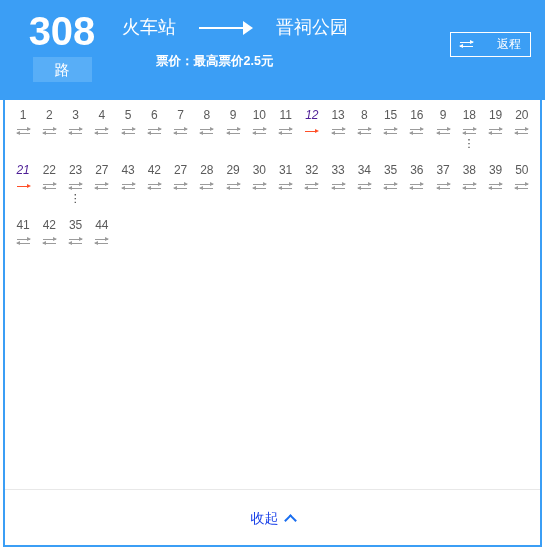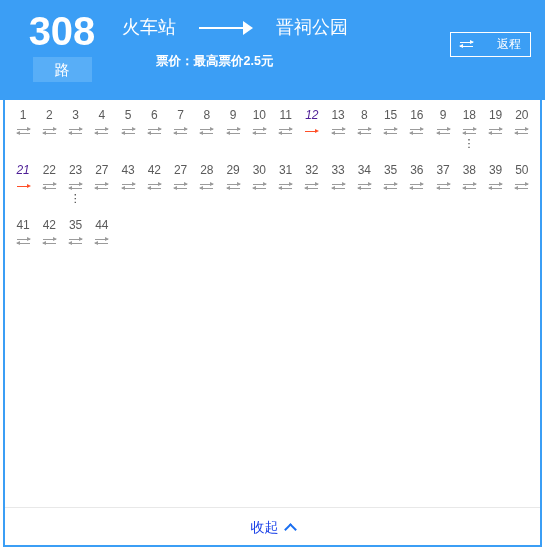--- a/index.html
+++ b/index.html
@@ -267,21 +267,21 @@
   }
 
   .row-gap { height: 14px; }
 
   
   .footer {
     position: absolute;
     left: 0;
     bottom: 0;
     width: 100%;
-    height: 38px;
+    height: 56px;
     border-top: 1px solid #e8e8e8;
     display: flex;
     align-items: center;
     justify-content: center;
     gap: 6px;
     cursor: pointer;
     background: #ffffff;
   }
   .footer-label {
     color: #1a41e8;

